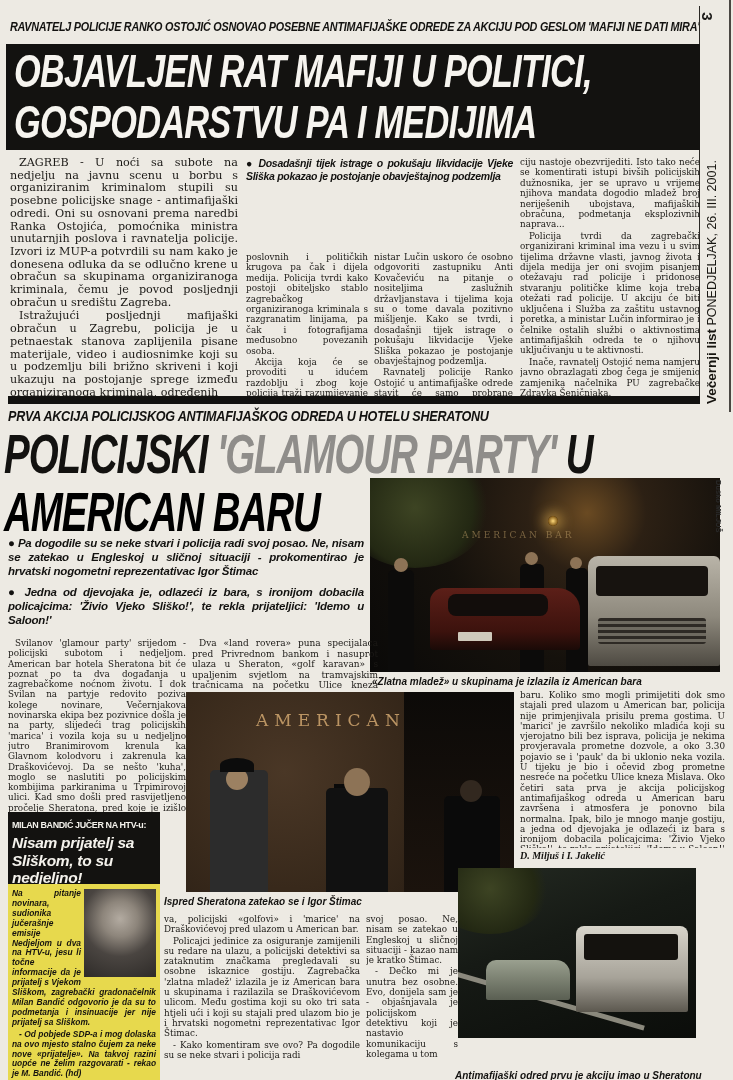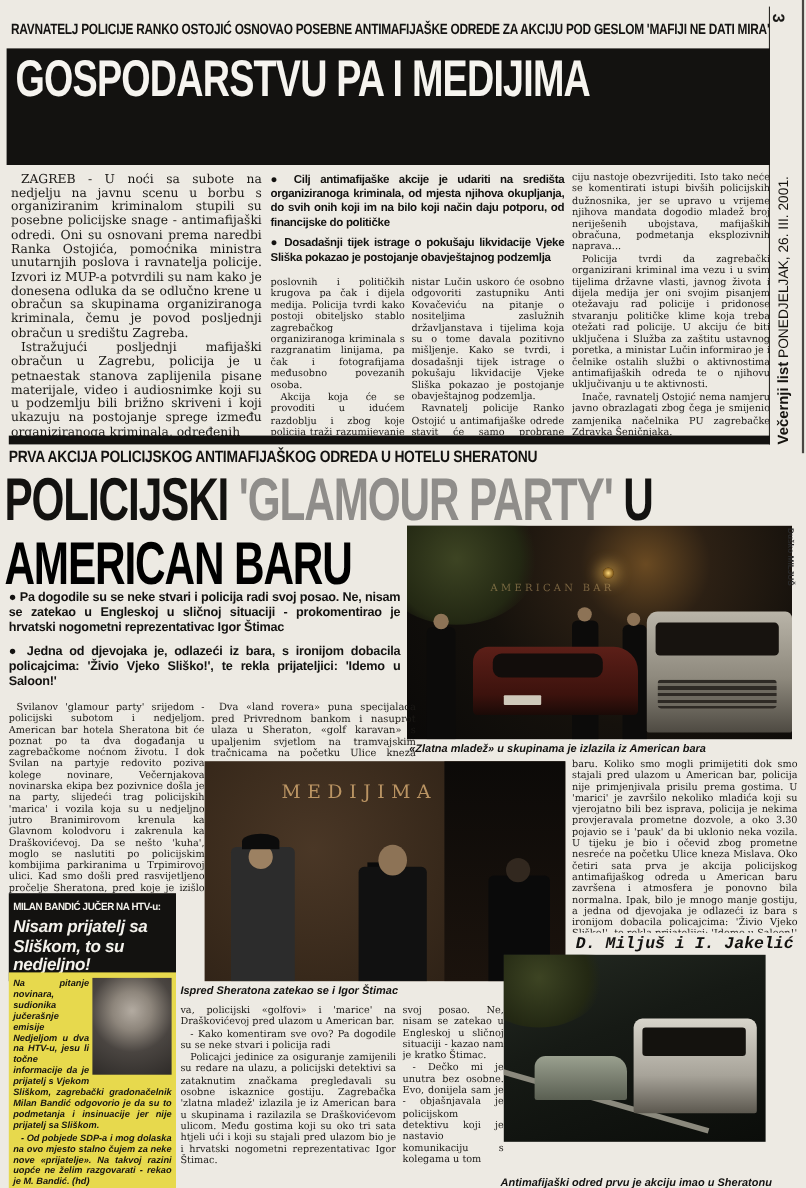--- a/index.html
+++ b/index.html
@@ -1,21 +1,21 @@
 <!DOCTYPE html>
 <html><head>
 <meta charset="utf-8">
 <style>
   html,body{margin:0;padding:0;}
   body{background:#cfccc6;font-family:"Liberation Sans",sans-serif;}
   .page{position:relative;width:733px;height:1080px;background:#edeae3;overflow:hidden;
         box-shadow:0 0 6px rgba(0,0,0,.4);}
   .abs{position:absolute;}
   
-  .cond{font-family:"Liberation Sans",sans-serif;font-weight:bold;letter-spacing:-.3px;}
+  .cond{font-family:"Liberation Sans",sans-serif;font-weight:bold;letter-spacing:-.3px;font-style:italic;}
   .sqz{display:inline-block;transform-origin:0 50%;white-space:nowrap;}
   .bt{font-family:"DejaVu Serif",serif;text-align:justify;color:#1b1916;}
   .bt p{margin:0 0 1px 0;text-indent:9px;}
   .lead{font-size:11.2px;line-height:12.7px;}
   .small{font-size:8.8px;line-height:10.4px;}
   .clip{overflow:hidden;}
   
   .kicker1{left:10px;top:19px;width:700px;font-size:13.5px;color:#131210;}
   .h1box{left:6px;top:44px;width:694px;height:106px;background:#131210;color:#f6f4ef;padding:1px 0 0 8px;box-sizing:border-box;}
   .h1line{font-size:47px;line-height:51px;letter-spacing:-1px;}
@@ -25,35 +25,35 @@
   .masthead{left:704px;top:404px;width:392px;height:24px;transform:rotate(-90deg);transform-origin:0 0;
             font-size:12.5px;color:#16140f;white-space:nowrap;}
   .masthead b{font-size:13.5px;}
   
   .a1col1{left:10px;top:157px;width:228px;height:240px;}
   .a1bullets{left:246px;top:157px;width:267px;}
   .a1bullets .bl{font-size:10.5px;line-height:13px;color:#131210;text-align:justify;margin-bottom:6px;}
   .a1col2{left:246px;top:252px;width:122px;height:144px;}
   .a1col3{left:374px;top:252px;width:139px;height:144px;}
   .a1col4{left:520px;top:157px;width:180px;height:240px;}
-  .byline{font-family:Liberation Mono, monospace;font-weight:bold;font-style:italic;font-size:15px;text-align:center;color:#131210;}
+  .byline{font-family:Liberation Serif, serif;font-weight:bold;font-style:italic;font-size:10px;text-align:left;color:#131210;}
   
   .divbar{left:8px;top:396px;width:692px;height:8px;background:#131210;}
   .kicker2{left:8px;top:407px;width:692px;font-size:15px;color:#131210;}
   .h2line1{left:4px;top:427px;font-size:55px;line-height:55px;letter-spacing:-1.5px;color:#131210;}
   .h2gray{color:#8f8d8a;}
   .h2line2{left:4px;top:485px;font-size:55px;line-height:55px;letter-spacing:-1.5px;color:#000000;}
   
   .a2bullets{left:8px;top:536px;width:356px;}
   .a2bullets .bl{font-size:11.5px;line-height:14px;color:#131210;text-align:justify;margin-bottom:7px;letter-spacing:-.2px;}
   
   .photo{background:#141210;overflow:hidden;}
   .ph1{left:370px;top:478px;width:350px;height:194px;background:
        radial-gradient(circle at 62% 18%,#6a4a22 0%,#2c2014 22%,#15110c 55%,#0a0908 100%);}
-  .ph1sign{position:absolute;left:76px;top:52px;font-family:"DejaVu Serif",serif;font-size:9px;letter-spacing:3px;color:#b99a64;opacity:.55;}
+  .ph1sign{position:absolute;left:92px;top:52px;font-family:"DejaVu Serif",serif;font-size:9px;letter-spacing:3px;color:#b99a64;opacity:.55;}
   .canopy{position:absolute;left:150px;top:-40px;width:260px;height:120px;border:10px solid #000;border-radius:50%;border-color:#000 transparent transparent transparent;transform:rotate(8deg);opacity:.8;}
   .lamp{position:absolute;left:178px;top:38px;width:10px;height:10px;border-radius:50%;background:radial-gradient(circle,#ffd97a,#7a5213 70%,transparent 75%);box-shadow:0 0 12px 5px rgba(255,200,90,.45);}
   .tree{position:absolute;border-radius:50%;background:radial-gradient(circle,#3d4423 0%,#232813 60%,transparent 75%);}
   .fig{position:absolute;background:#0c0b0a;border-radius:5px 5px 0 0;}
   .head{position:absolute;border-radius:50%;background:#8d7356;}
   .redcar{position:absolute;left:60px;top:110px;width:150px;height:62px;background:linear-gradient(#5c1f18,#3c120d 70%,#1a0a07);border-radius:14px 22px 4px 4px;}
   .redcar .win{position:absolute;left:18px;top:6px;width:100px;height:22px;background:#120d0b;border-radius:8px;}
   .redcar .plate{position:absolute;left:28px;top:44px;width:34px;height:9px;background:#cfc9bb;border-radius:1px;}
   .van1{position:absolute;left:218px;top:78px;width:132px;height:110px;background:linear-gradient(#b9b4a8,#8e897d 55%,#4e4a42);border-radius:10px 6px 2px 2px;}
   .van1 .win{position:absolute;left:8px;top:10px;width:112px;height:30px;background:#17130f;border-radius:4px;}
@@ -101,29 +101,29 @@
   </div>
 
   <div class="abs mastrule"></div>
   <div class="abs pageedge"></div>
   <div class="abs pagenum">3</div>
   <div class="abs masthead">
     <b>Večernji list</b><span> PONEDJELJAK, 26. III. 2001.</span>
   </div>
 
   <div class="abs h1box">
+    <div class="h1line cond"><span class="sqz" style="transform:scaleX(.73);">OBJAVLJEN RAT MAFIJI U POLITICI,</span></div>
     <div class="h1line cond"><span class="sqz" style="transform:scaleX(.73);">GOSPODARSTVU PA I MEDIJIMA</span></div>
   </div>
 
   <div class="abs a1col1 bt lead clip">
     <p>ZAGREB - U noći sa subote na nedjelju na javnu scenu u borbu s organiziranim kriminalom stupili su posebne policijske snage - antimafijaški odredi. Oni su osnovani prema naredbi Ranka Ostojića, pomoćnika ministra unutarnjih poslova i ravnatelja policije. Izvori iz MUP-a potvrdili su nam kako je donesena odluka da se odlučno krene u obračun sa skupinama organiziranoga kriminala, čemu je povod posljednji obračun u središtu Zagreba.</p>
     <p>Istražujući posljednji mafijaški obračun u Zagrebu, policija je u petnaestak stanova zaplijenila pisane materijale, video i audiosnimke koji su u podzemlju bili brižno skriveni i koji ukazuju na postojanje sprege između organiziranoga kriminala, određenih</p>
   </div>
   <div class="abs a1bullets cond">
-    <div class="bl">● Cilj antimafijaške akcije je udariti na središta organiziranoga kriminala, od mjesta njihova okupljanja, do svih onih koji im na bilo koji način daju potporu, od financijske do političke</div>
     <div class="bl">● Dosadašnji tijek istrage o pokušaju likvidacije Vjeke Sliška pokazao je postojanje obavještajnog podzemlja</div>
   </div>
   <div class="abs a1col2 bt small clip">
     <p style="text-indent:0">poslovnih i političkih krugova pa čak i dijela medija. Policija tvrdi kako postoji obiteljsko stablo zagrebačkog organiziranoga kriminala s razgranatim linijama, pa čak i fotografijama međusobno povezanih osoba.</p>
     <p>Akcija koja će se provoditi u idućem razdoblju i zbog koje policija traži razumijevanje i podršku građana ima za cilj udariti na središta organiziranoga kriminala, od mjesta njihova okupljanja, do svih onih koji im na bilo koji način daju potporu, od financijske do političke. Za to, rečeno je, postoji i politička odluka ministra Lučina, koji za Sabor priprema izvješće o stanju organiziranoga kriminala. Mi-</p>
   </div>
   <div class="abs a1col3 bt small clip">
     <p style="text-indent:0">nistar Lučin uskoro će osobno odgovoriti zastupniku Anti Kovačeviću na pitanje o nositeljima zaslužnih državljanstava i tijelima koja su o tome davala pozitivno mišljenje. Kako se tvrdi, i dosadašnji tijek istrage o pokušaju likvidacije Vjeke Sliška pokazao je postojanje obavještajnog podzemlja.</p>
     <p>Ravnatelj policije Ranko Ostojić u antimafijaške odrede stavit će samo probrane policijske kadrove, koji ne naginju bilo čijim interesima, pa se neće štedjeti ni ljudi iz vlastitih redova. Geslo akcije je 'mafiji ne dati mira', a ministar Lučin odlučio je da neće javno polemizirati s onima koji cije-</p>
   </div>
@@ -180,21 +180,21 @@
 
   <div class="abs a2colL bt clip">
     <p style="text-indent:7px">Svilanov 'glamour party' srijedom - policijski subotom i nedjeljom. American bar hotela Sheratona bit će poznat po ta dva događanja u zagrebačkome noćnom životu. I dok Svilan na partyje redovito poziva kolege novinare, Večernjakova novinarska ekipa bez pozivnice došla je na party, slijedeći trag policijskih 'marica' i vozila koja su u nedjeljno jutro Branimirovom krenula ka Glavnom kolodvoru i zakrenula ka Draškovićevoj. Da se nešto 'kuha', moglo se naslutiti po policijskim kombijima parkiranima u Trpimirovoj ulici. Kad smo došli pred rasvijetljeno pročelje Sheratona, pred koje je izišlo uniformirano osoblje hotela, policija je već postavila pozornicu.</p>
   </div>
   <div class="abs a2colM bt clip">
     <p style="text-indent:7px">Dva «land rovera» puna specijalaca pred Privrednom bankom i nasuprot ulaza u Sheraton, «golf karavan» s upaljenim svjetlom na tramvajskim tračnicama na početku Ulice kneza Misla-</p>
   </div>
 
   <div class="abs photo ph2">
     <div class="ph2door"></div>
-    <div class="ph2sign">MEDIJIMA</div>
+    <div class="ph2sign">AMERICAN</div>
     <div class="bosssign">BOSS</div>
     <div class="fig" style="left:24px;top:78px;width:58px;height:122px;background:#2c2c2c;">
       <div class="head" style="left:16px;top:-2px;width:22px;height:22px;background:#9c8162;"></div>
       <div style="position:absolute;left:10px;top:-12px;width:34px;height:14px;border-radius:50% 50% 0 0;background:#0c0c0c;"></div>
     </div>
     <div class="fig" style="left:140px;top:96px;width:62px;height:104px;background:#111;">
       <div class="head" style="left:18px;top:-20px;width:26px;height:28px;"></div>
     </div>
     <div class="fig" style="left:258px;top:104px;width:56px;height:96px;background:#0a0a0a;">
       <div class="head" style="left:16px;top:-16px;width:22px;height:22px;background:#32281f;"></div>
@@ -202,22 +202,22 @@
   </div>
   <div class="abs cap cap2">Ispred Sheratona zatekao se i Igor Štimac</div>
 
   <div class="abs a2colR bt clip">
     <p style="text-indent:0">baru. Koliko smo mogli primijetiti dok smo stajali pred ulazom u American bar, policija nije primjenjivala prisilu prema gostima. U 'marici' je završilo nekoliko mladića koji su vjerojatno bili bez isprava, policija je nekima provjeravala prometne dozvole, a oko 3.30 pojavio se i 'pauk' da bi uklonio neka vozila. U tijeku je bio i očevid zbog prometne nesreće na početku Ulice kneza Mislava. Oko četiri sata prva je akcija policijskog antimafijaškog odreda u American baru završena i atmosfera je ponovno bila normalna. Ipak, bilo je mnogo manje gostiju, a jedna od djevojaka je odlazeći iz bara s ironijom dobacila policajcima: 'Živio Vjeko Sliško!', te rekla prijateljici: 'Idemo u Saloon!'</p>
   </div>
   <div class="abs byline byline2">D. Miljuš i I. Jakelić</div>
 
   <div class="abs a2colM2 bt clip">
     <p style="text-indent:0">va, policijski «golfovi» i 'marice' na Draškovićevoj pred ulazom u American bar.</p>
+    <p>Policajci jedinice za osiguranje zamijenili su redare na ulazu, a policijski detektivi sa zataknutim značkama pregledavali su osobne iskaznice gostiju. Zagrebačka 'zlatna mladež' izlazila je iz American bara u skupinama i razilazila se Draškovićevom ulicom. Među gostima koji su oko tri sata htjeli ući i koji su stajali pred ulazom bio je i hrvatski nogometni reprezentativac Igor Štimac.</p>
     <p>- Kako komentiram sve ovo? Pa dogodile su se neke stvari i policija radi</p>
-    <p>Policajci jedinice za osiguranje zamijenili su redare na ulazu, a policijski detektivi sa zataknutim značkama pregledavali su osobne iskaznice gostiju. Zagrebačka 'zlatna mladež' izlazila je iz American bara u skupinama i razilazila se Draškovićevom ulicom. Među gostima koji su oko tri sata htjeli ući i koji su stajali pred ulazom bio je i hrvatski nogometni reprezentativac Igor Štimac.</p>
   </div>
   <div class="abs a2colN bt clip">
     <p style="text-indent:0">svoj posao. Ne, nisam se zatekao u Engleskoj u sličnoj situaciji - kazao nam je kratko Štimac.</p>
     <p>- Dečko mi je unutra bez osobne. Evo, donijela sam je - objašnjavala je policijskom detektivu koji je nastavio komunikaciju s kolegama u tom</p>
   </div>
 
   <div class="abs photo ph3">
     <div class="tree" style="left:-28px;top:-24px;width:120px;height:90px;"></div>
     <div class="kerb"></div>
     <div class="car3"></div>

